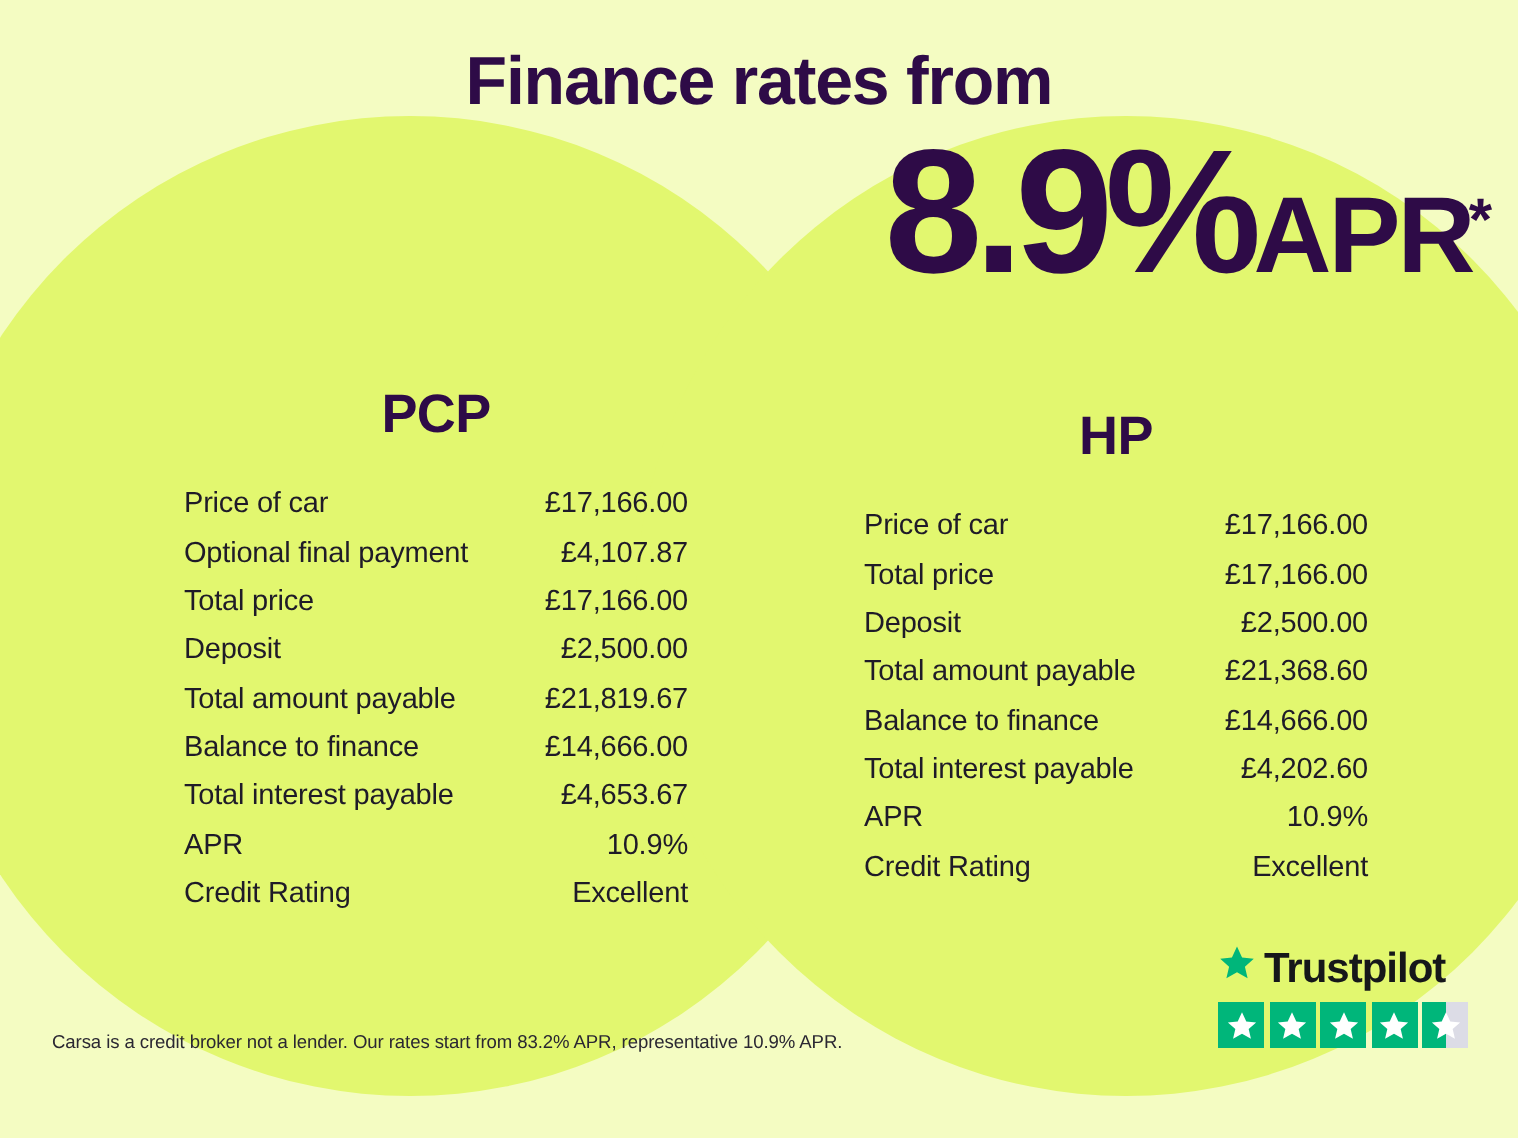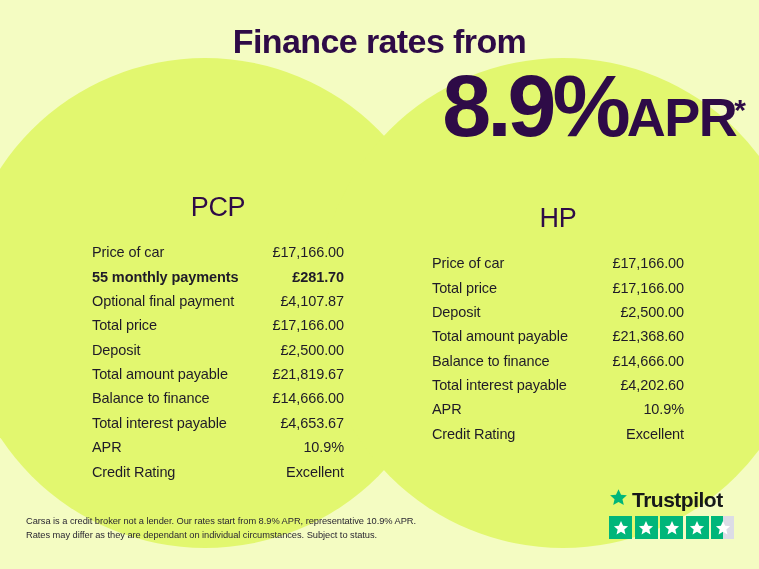--- a/index.html
+++ b/index.html
@@ -70,21 +70,21 @@
   }
 
   
   .plan { position:absolute; top:192px; }
   .plan.pcp { left:78px;  width:280px; }
   .plan.hp  { left:418px; width:280px;margin-top:11px; }
 
   .plan-title {
     text-align:center;
     font-size:27px;
-    font-weight:400;
+    font-weight:700;
     color:#2e0b47;
     letter-spacing:-0.3px;
     margin-bottom:17px;
   }
 
   .rows { display:flex; flex-direction:column; }
 
   .row {
     display:flex;
     justify-content:space-between;
@@ -104,21 +104,21 @@
     left:26px; top:514px;
     width:420px;
     font-size:9.3px;
     line-height:1.55;
     color:#2a2732;
     letter-spacing:-0.05px;
   }
   .disclaimer p + p { margin-top:0; }
 
   
-  .trustpilot { position:absolute; right:22px; top:488px; width:128px; }
+  .trustpilot { position:absolute; right:22px; top:472px; width:128px; }
 
   .tp-word {
     display:flex;
     align-items:center;
     gap:4px;
     justify-content:flex-start;
     margin-bottom:5px;
   }
   .tp-word .tp-name {
     font-size:21px;
@@ -161,24 +161,20 @@
   </div>
 
   <div class="plan pcp">
     <div class="plan-title">PCP</div>
     <div class="rows">
 
       <div class="row">
         <span class="label">Price of car</span>
         <span class="value">£17,166.00</span>
       </div>
-      <div class="row highlight">
-        <span class="label">55 monthly payments</span>
-        <span class="value">£281.70</span>
-      </div>
       <div class="row">
         <span class="label">Optional final payment</span>
         <span class="value">£4,107.87</span>
       </div>
       <div class="row">
         <span class="label">Total price</span>
         <span class="value">£17,166.00</span>
       </div>
       <div class="row">
         <span class="label">Deposit</span>
@@ -242,22 +238,21 @@
       </div>
       <div class="row">
         <span class="label">Credit Rating</span>
         <span class="value">Excellent</span>
       </div>
 
     </div>
   </div>
 
   <div class="disclaimer">
-    <p>Carsa is a credit broker not a lender. Our rates start from 8.9% APR, representative 10.9% APR.</p>
-    <p>Rates may differ as they are dependant on individual circumstances. Subject to status.</p>
+    <p>Carsa is a credit broker not a lender. Our rates start from 83.2% APR, representative 10.9% APR.</p>
   </div>
 
   <div class="trustpilot">
     <div class="tp-word">
       <span>
         <svg width="19" height="19" viewBox="0 0 24 24" aria-hidden="true">
           <polygon points="12,1.6 15.2,8.6 22.6,9.3 17,14.3 18.7,21.6 12,17.8 5.3,21.6 7,14.3 1.4,9.3 8.8,8.6" fill="#00b67a"></polygon>
         </svg>
       </span>
       <span class="tp-name">Trustpilot</span>

